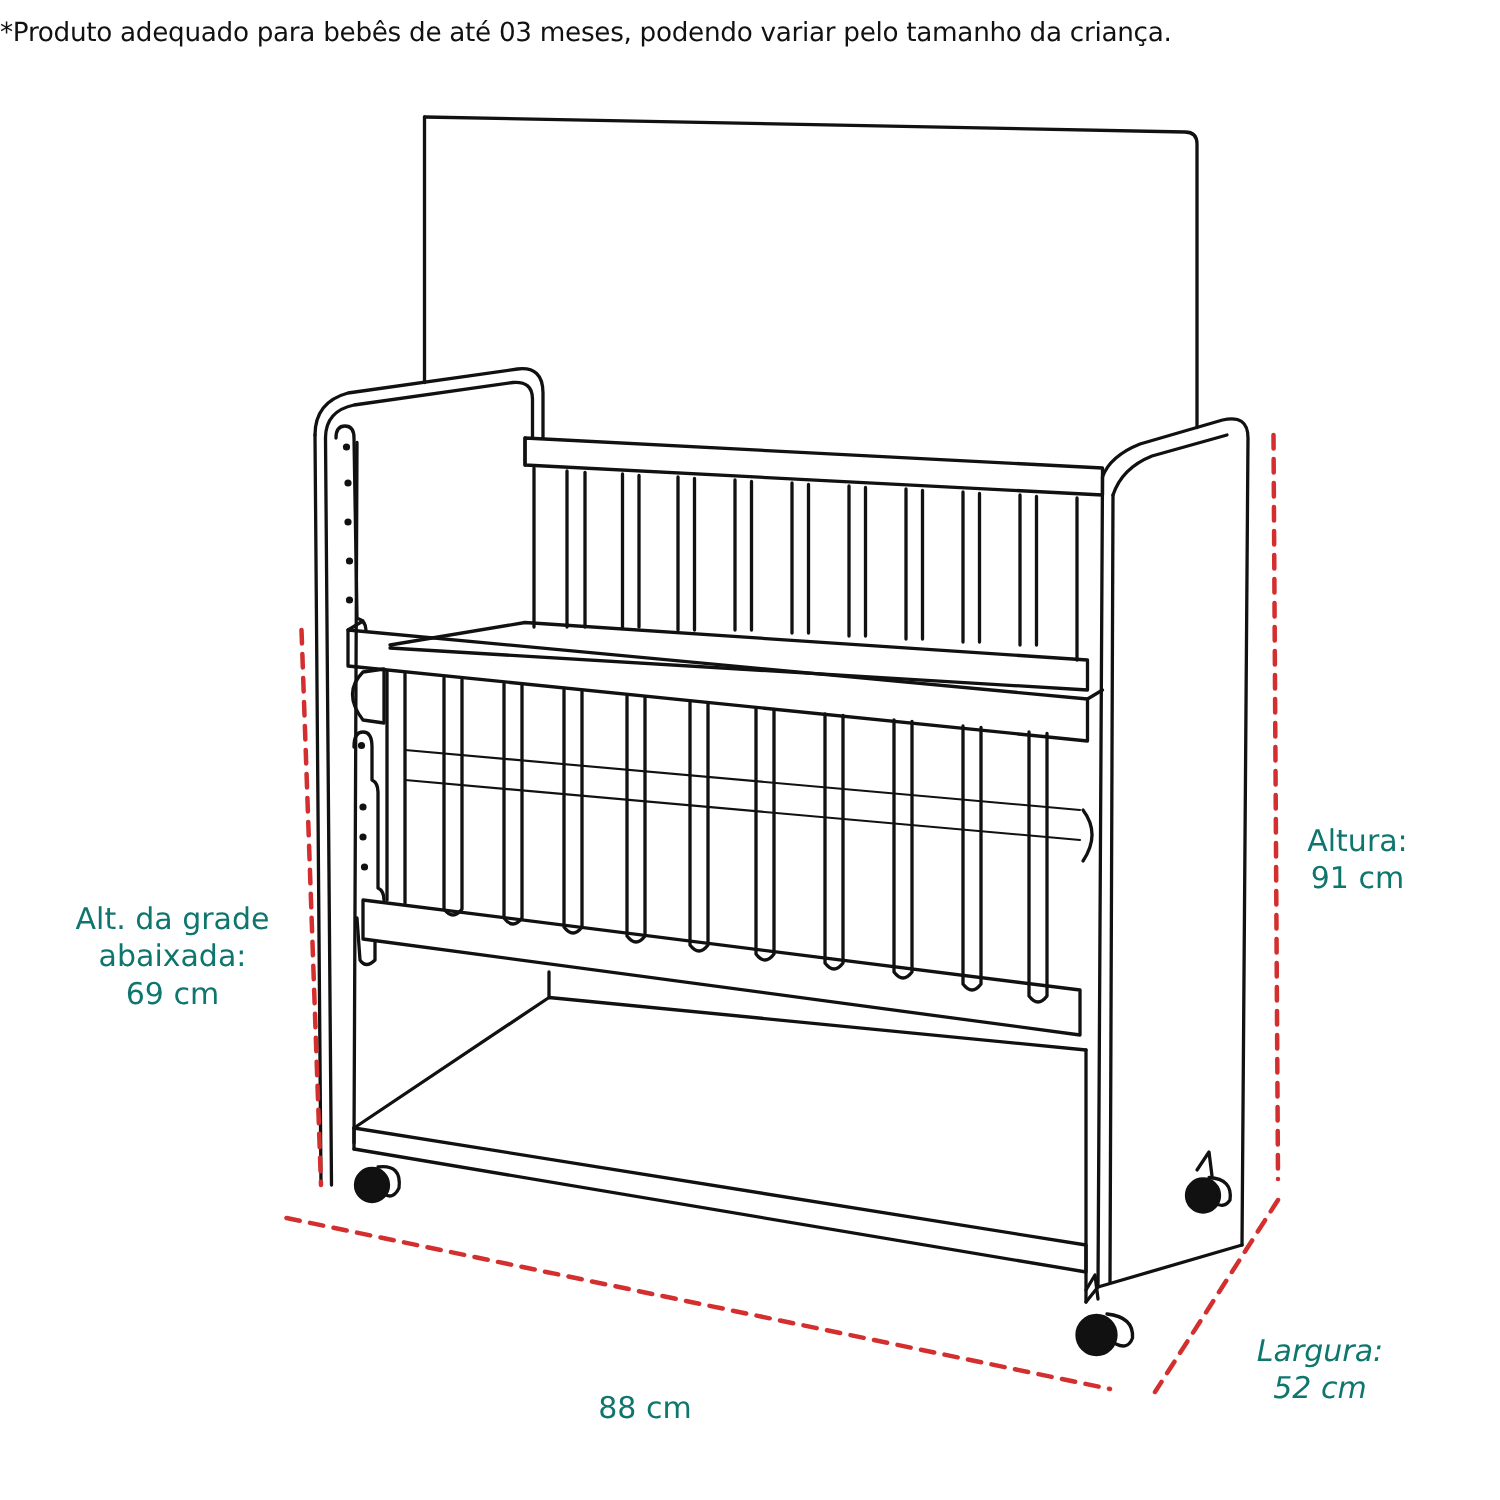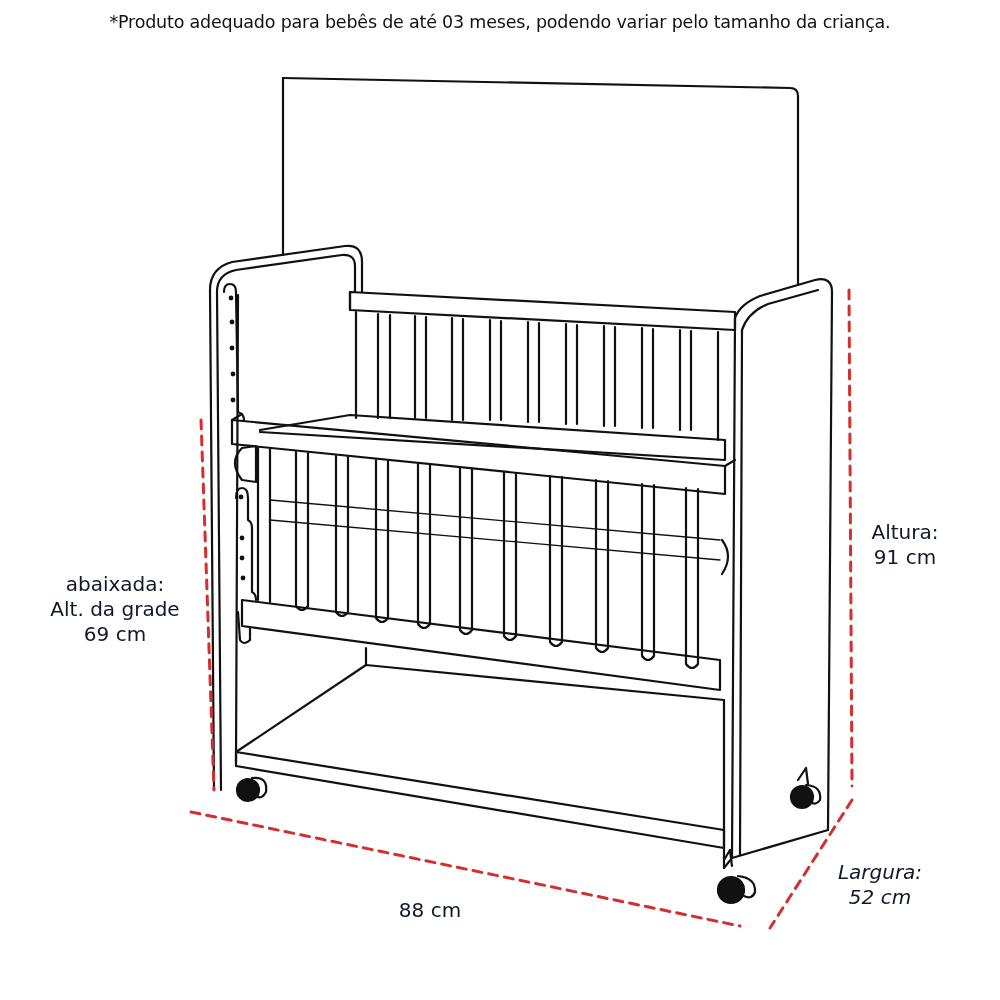--- a/index.html
+++ b/index.html
@@ -1,20 +1,20 @@
 <!DOCTYPE html>
 <html><head>
   <meta charset="utf-8">
   <style>
     html, body { margin: 0; padding: 0; background: #ffffff; }
     body { width: 1000px; height: 1000px; position: relative; overflow: hidden;
            font-family: "DejaVu Sans", "Liberation Sans", sans-serif; color: #111111; }
-    .note { position: absolute; top: 12px; left: 0; width: 1000px; text-align: center;
+    .note { position: absolute; top: 12px; left: 0; width: 1000px; 
             font-size: 17.5px; letter-spacing: -0.2px; }
-    .label { position: absolute; text-align: center; font-size: 20px; line-height: 25px; color: #0f172a; }
+    .label { position: absolute; text-align: center; font-size: 20px; line-height: 25px; color: #0f766e; margin-top: 28px; }
     .label span { display: block; white-space: nowrap; }
     svg.drawing { position: absolute; left: 0; top: 0; }
   </style>
 </head>
 <body>
 
 <div class="note">*Produto adequado para bebês de até 03 meses, podendo variar pelo tamanho da criança.</div>
 
 <svg class="drawing" width="1000" height="1000" viewBox="0 0 1000 1000" fill="none" stroke="#111" stroke-width="2.2" stroke-linejoin="round" stroke-linecap="round">
 
@@ -121,22 +121,22 @@
 
   <g stroke="#d32f2f" stroke-width="3" stroke-dasharray="9 7">
     <path d="M201 420 L214 790"></path>
     <path d="M849 290 L852 786"></path>
     <path d="M191 812 L740 926"></path>
     <path d="M852 800 L770 928"></path>
   </g>
 </svg>
 
 <div class="label" style="left:20px; top:572px; width:190px;">
+  <span>Alt. da grade</span>
   <span>abaixada:</span>
-  <span>Alt. da grade</span>
   <span>69 cm</span>
 </div>
 
 <div class="label" style="left:850px; top:520px; width:110px;">
   <span>Altura:</span>
   <span>91 cm</span>
 </div>
 
 <div class="label" style="left:330px; top:898px; width:200px;">
   <span>88 cm</span>

